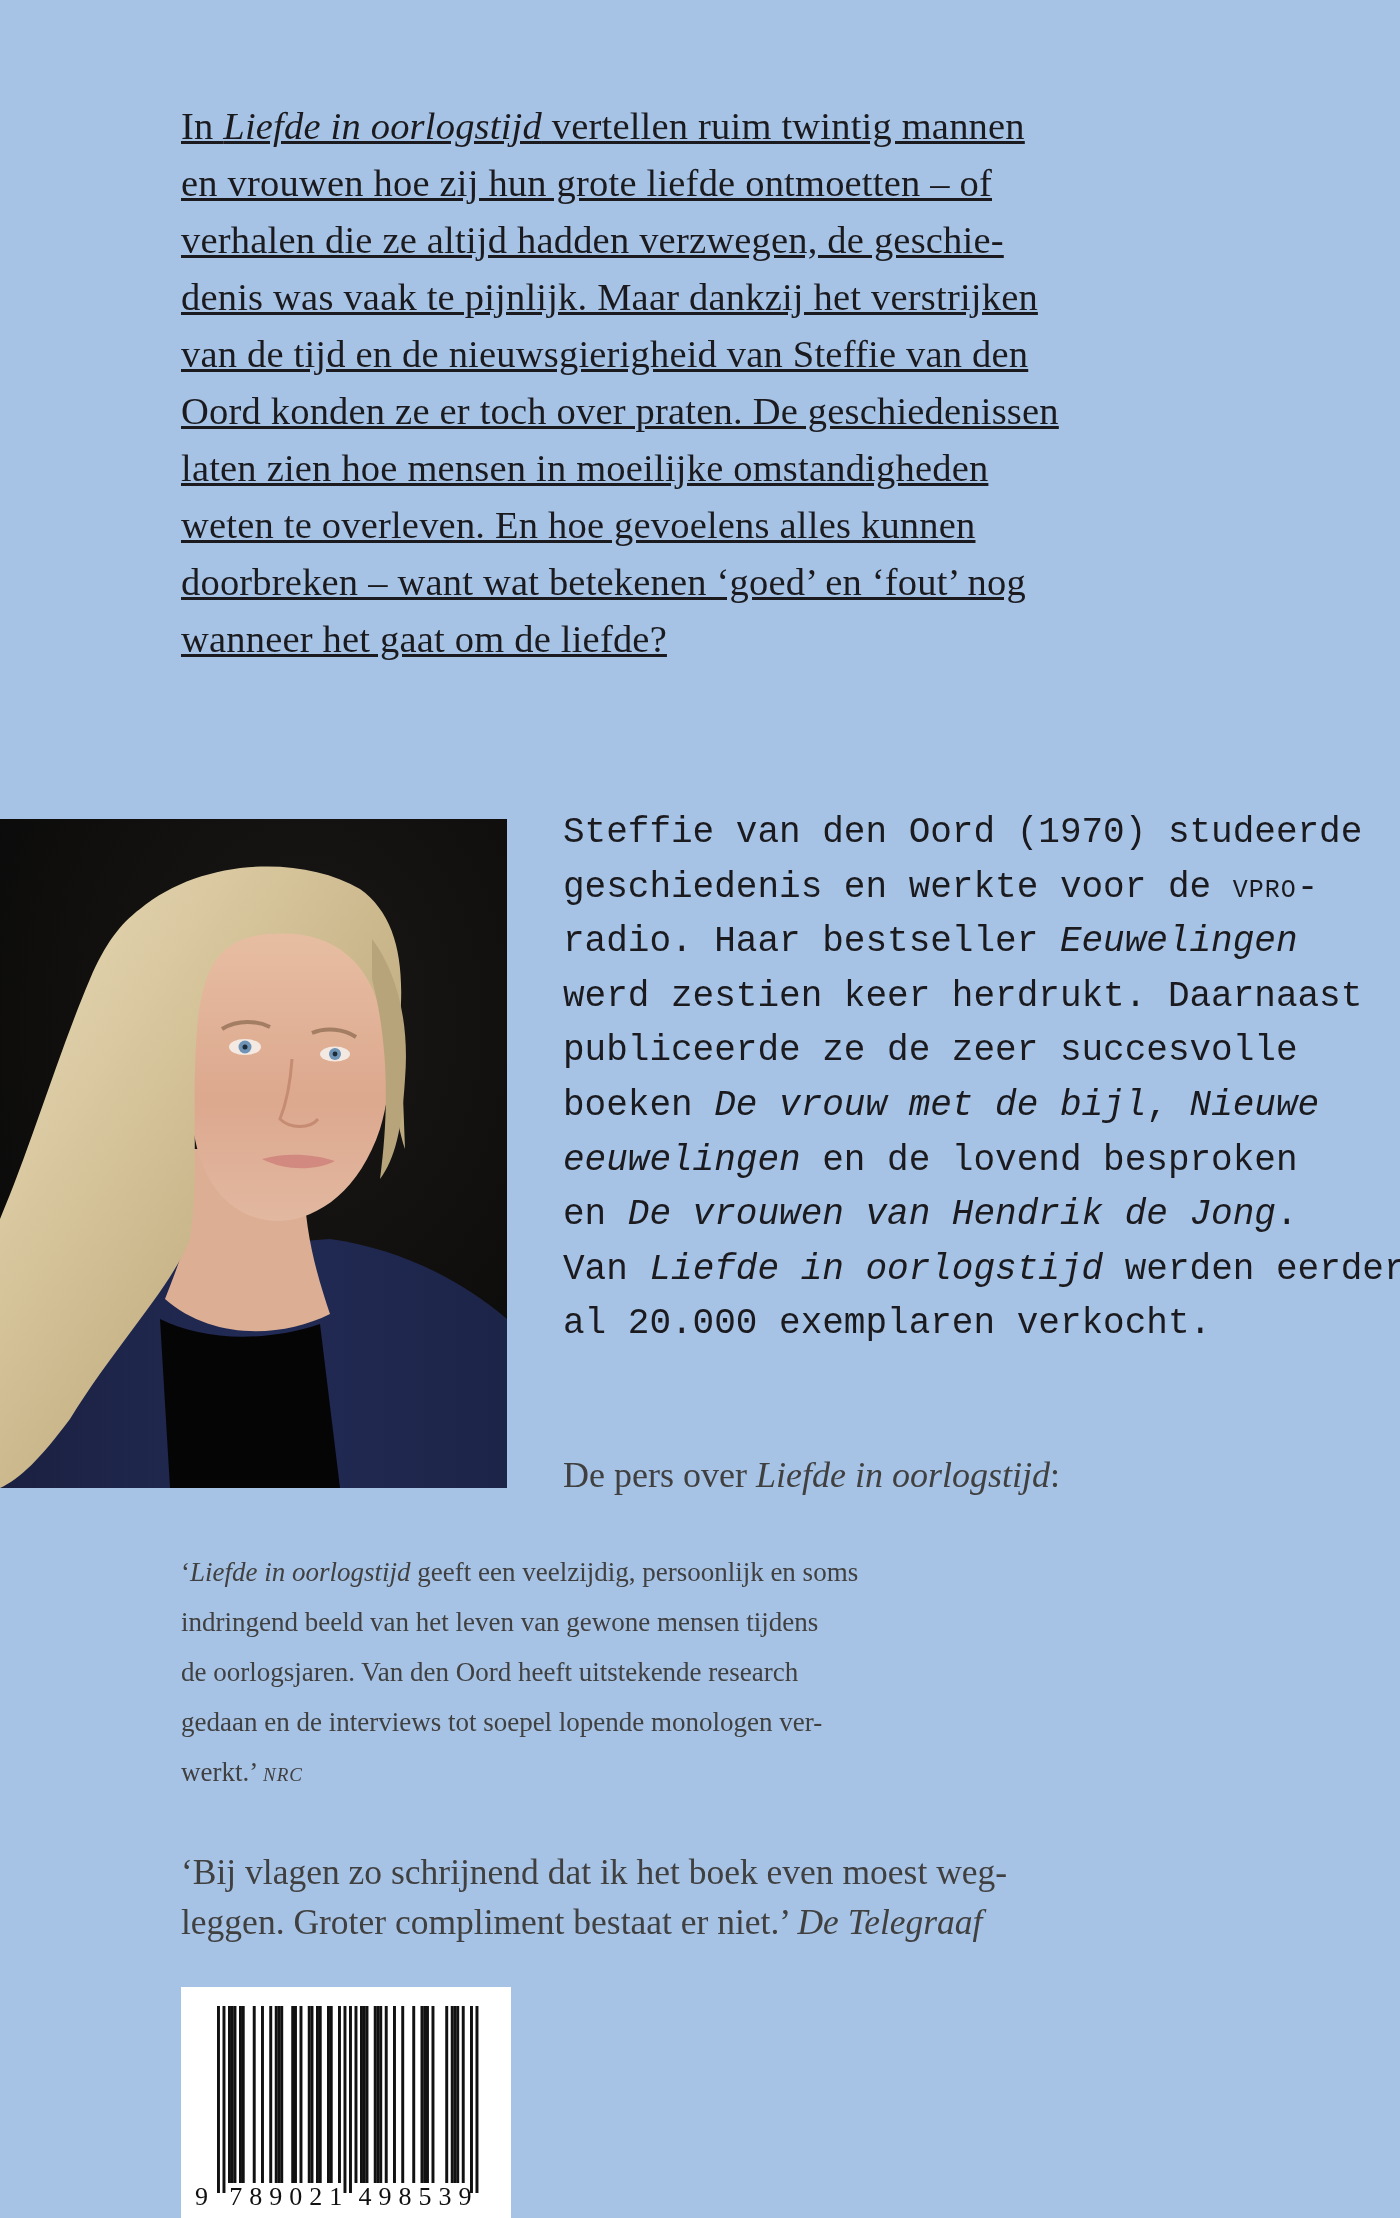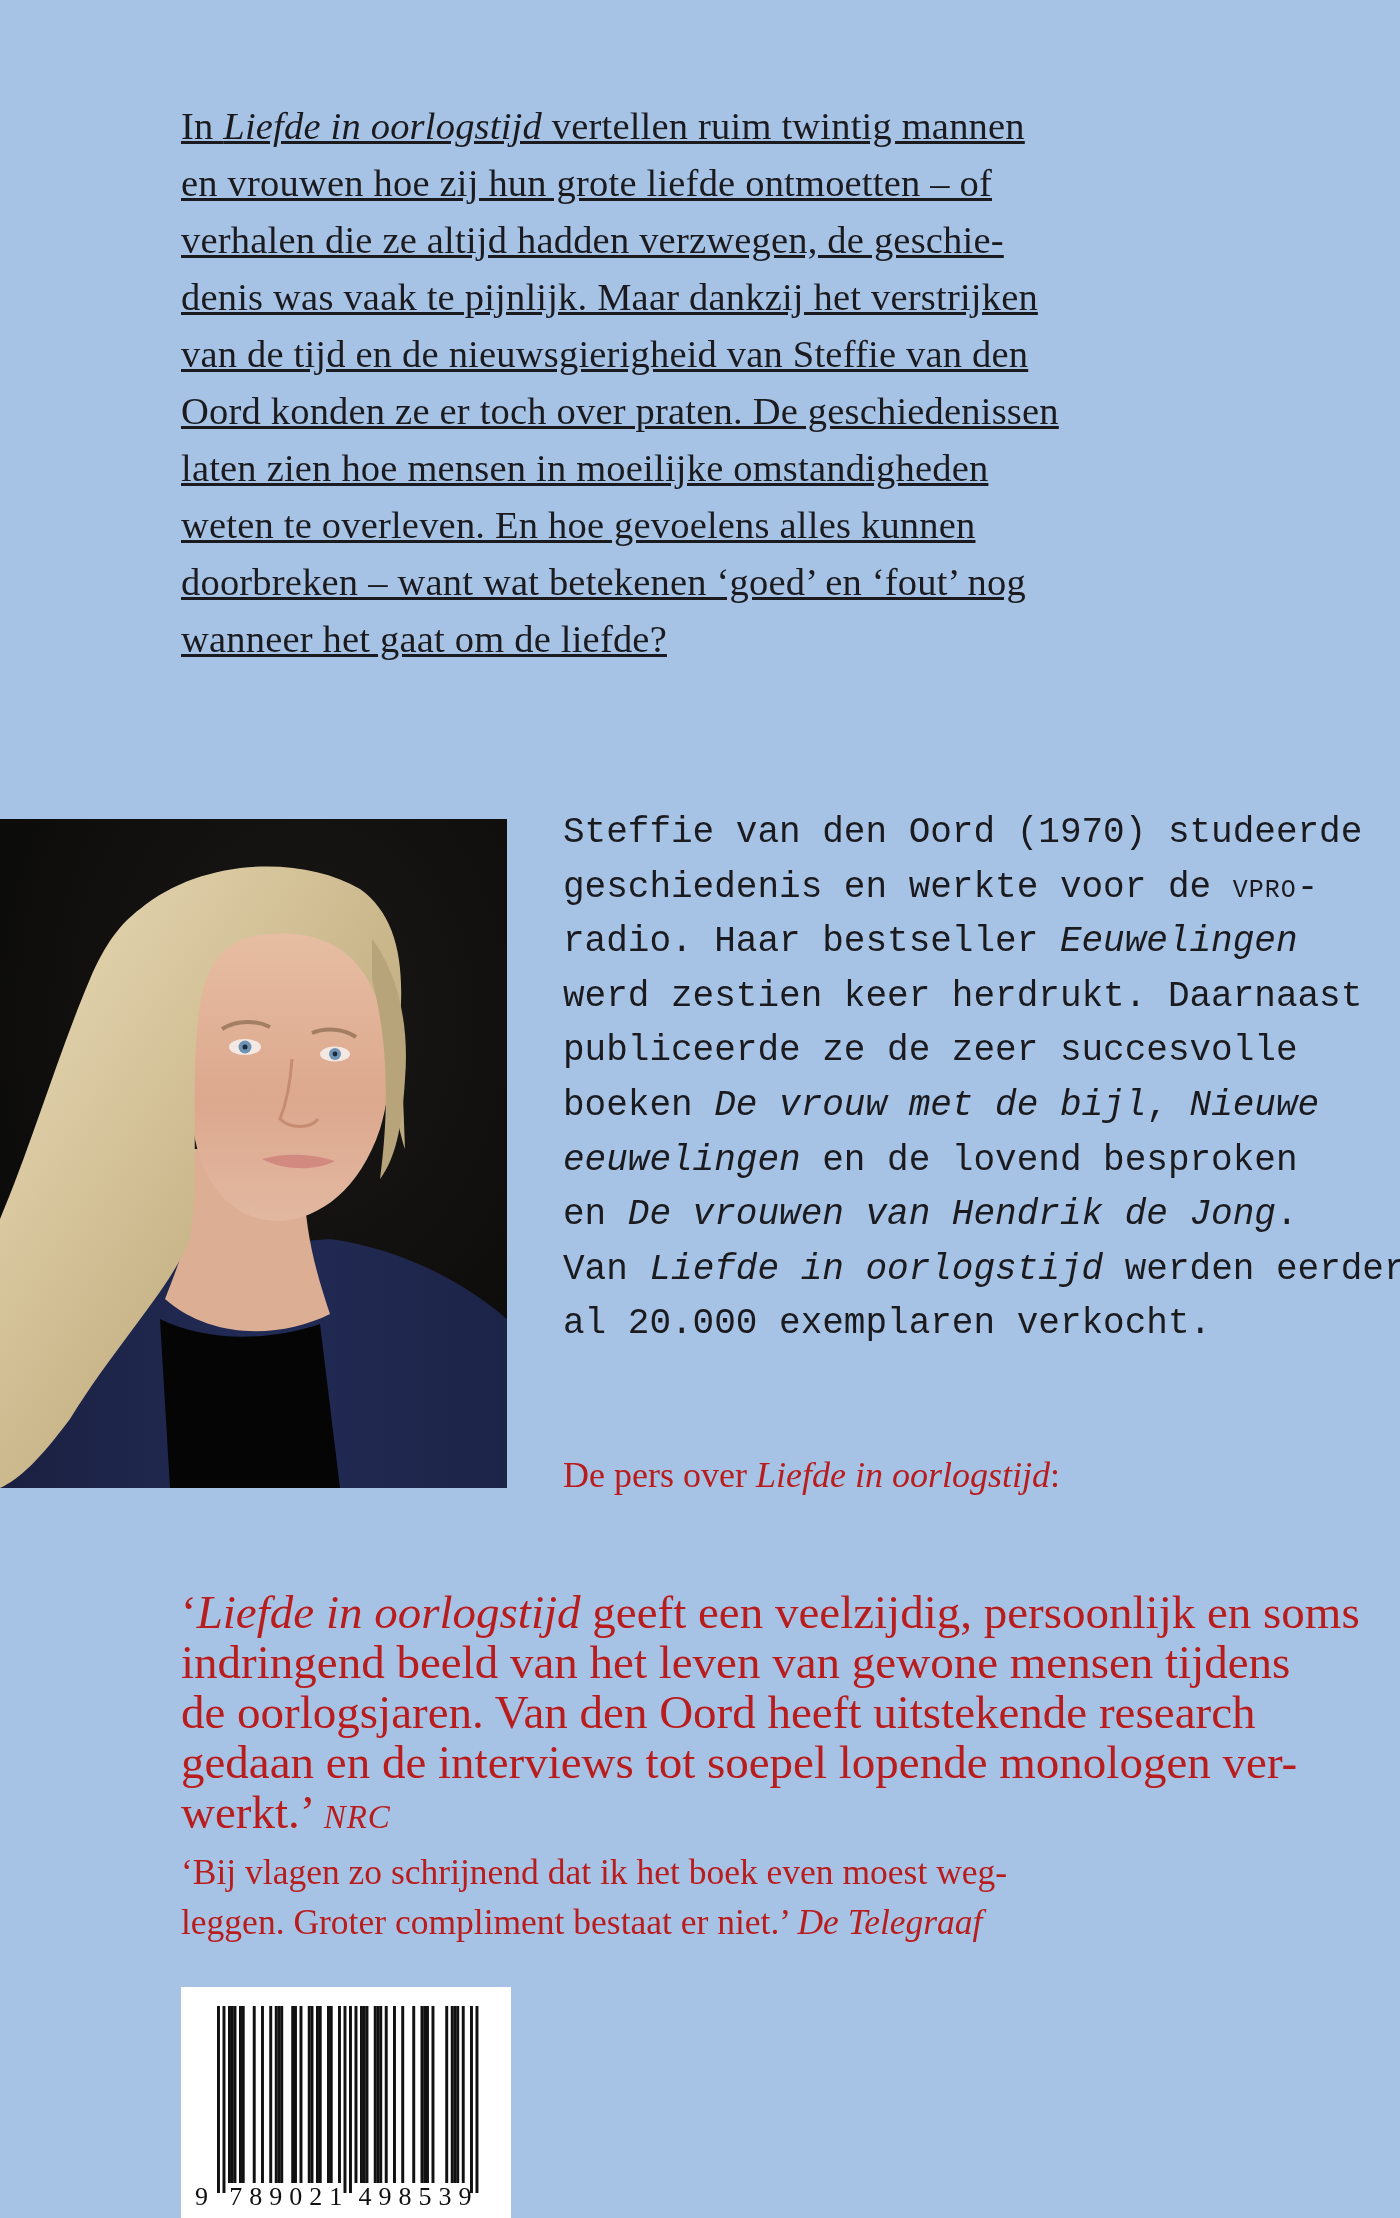--- a/index.html
+++ b/index.html
@@ -18,28 +18,28 @@
     .photo {
       position: absolute; left: 0; top: 819px; width: 507px; height: 669px;
       overflow: hidden; background: #0c0b0c;
     }
     .photo svg { display: block; width: 100%; height: 100%; }
     .bio {
       position: absolute; left: 563px; top: 806px; width: 680px;
       font-size: 36px; line-height: 54.6px; font-family: Liberation Mono, monospace;
     }
     .sc { font-variant: small-caps; letter-spacing: 1px; }
-    .red { color: #b91c1c; }
+    .red { color: #404040; }
     .press-heading {
       position: absolute; left: 563px; top: 1450px; width: 680px;
       font-size: 36px; line-height: 50px;
     }
     .quote1 {
       position: absolute; left: 181px; top: 1547px; width: 1060px;
-      font-size: 47px; line-height: 50px; margin-top: 40px;
+      font-size: 27px; line-height: 50px;
     }
     .quote2 {
       position: absolute; left: 181px; top: 1847px; width: 1060px;
       font-size: 35.5px; line-height: 50px;
     }
     .barcode {
       position: absolute; left: 181px; top: 1987px; width: 330px; height: 231px;
       background: #ffffff;
     }
     .barcode svg { position: absolute; left: 0; top: 0; }

